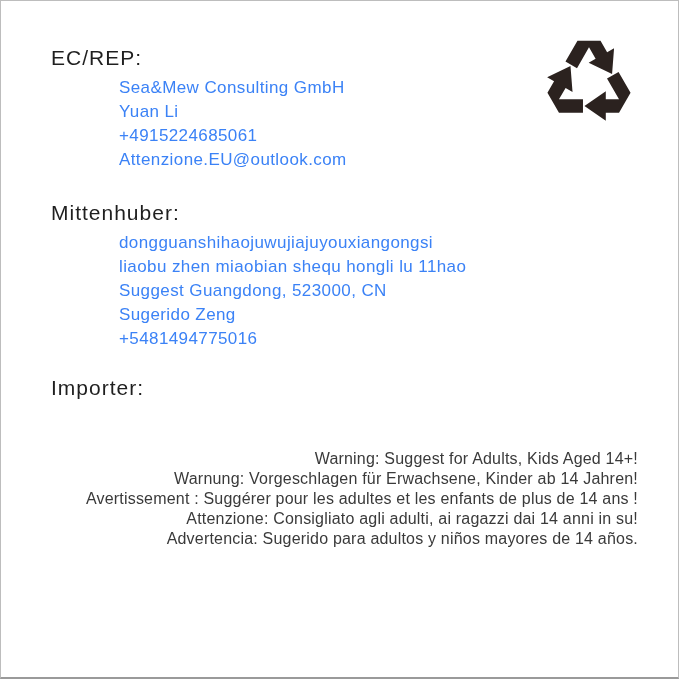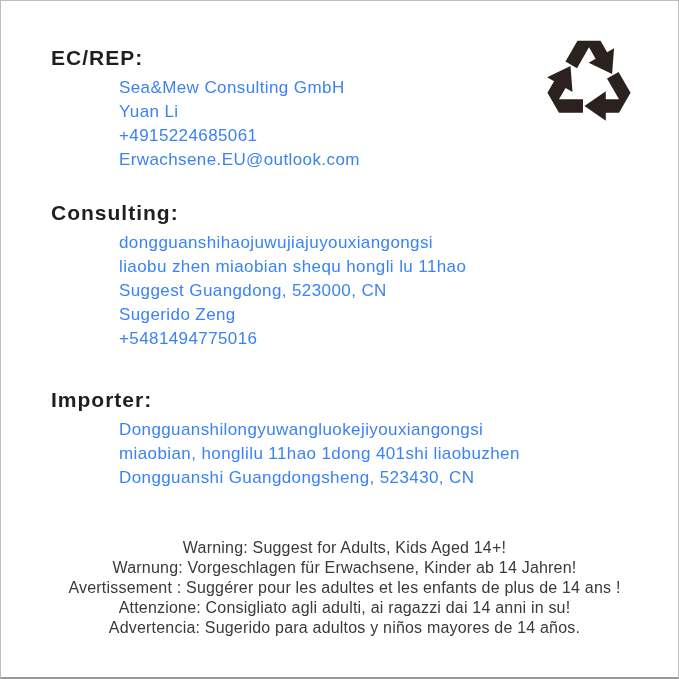--- a/index.html
+++ b/index.html
@@ -12,40 +12,40 @@
     border: 1px solid #bdbdbd;
     border-bottom: 2px solid #9a9a9a;
     font-family: "Liberation Sans", "DejaVu Sans", sans-serif;
     overflow: hidden;
   }
   .sections {
     padding: 44px 40px 0 50px;
   }
   .section { margin: 0; }
   .section + .section.s2 { margin-top: 28px; }
-  .section + .section.s3 { margin-top: 36px; }
+  .section + .section.s3 { margin-top: 24px; }
   .section-heading {
     font-size: 21px;
     line-height: 26px;
-    font-weight: 700;
+    font-weight: 400;
     letter-spacing: 1px;
     color: #1f1f1f;
     margin: 0 0 5px 0;
   }
   .section-lines { margin-left: 68px; }
   .addr-line {
     font-size: 17px;
     line-height: 24px;
     letter-spacing: 0.4px;
     color: #3b82f6;
     white-space: nowrap;
   }
   .warnings {
     margin-top: 48px;
-    text-align: center;
+    text-align: right;
   }
   .warning-line {
     font-size: 16px;
     line-height: 20px;
     letter-spacing: 0.2px;
     color: #3a3a3a;
     white-space: nowrap;
   }
   .recycle-wrap {
     position: absolute;
@@ -72,42 +72,37 @@
   </div>
 
   <div class="sections">
 
     <div class="section s1">
       <div class="section-heading">EC/REP:</div>
       <div class="section-lines">
         <div class="addr-line">Sea&amp;Mew Consulting GmbH</div>
         <div class="addr-line">Yuan Li</div>
         <div class="addr-line">+4915224685061</div>
-        <div class="addr-line">Erwachsene.EU@outlook.com</div>
+        <div class="addr-line">Attenzione.EU@outlook.com</div>
       </div>
     </div>
 
     <div class="section s2">
-      <div class="section-heading">Consulting:</div>
+      <div class="section-heading">Mittenhuber:</div>
       <div class="section-lines">
         <div class="addr-line">dongguanshihaojuwujiajuyouxiangongsi</div>
         <div class="addr-line">liaobu zhen miaobian shequ hongli lu 11hao</div>
         <div class="addr-line">Suggest Guangdong, 523000, CN</div>
         <div class="addr-line">Sugerido Zeng</div>
         <div class="addr-line">+5481494775016</div>
       </div>
     </div>
 
     <div class="section s3">
       <div class="section-heading">Importer:</div>
-      <div class="section-lines">
-        <div class="addr-line">Dongguanshilongyuwangluokejiyouxiangongsi</div>
-        <div class="addr-line">miaobian, honglilu 11hao 1dong 401shi liaobuzhen</div>
-        <div class="addr-line">Dongguanshi Guangdongsheng, 523430, CN</div>
-      </div>
     </div>
 
     <div class="warnings">
       <div class="warning-line">Warning: Suggest for Adults, Kids Aged 14+!</div>
       <div class="warning-line">Warnung: Vorgeschlagen für Erwachsene, Kinder ab 14 Jahren!</div>
       <div class="warning-line">Avertissement : Suggérer pour les adultes et les enfants de plus de 14 ans !</div>
       <div class="warning-line">Attenzione: Consigliato agli adulti, ai ragazzi dai 14 anni in su!</div>
       <div class="warning-line">Advertencia: Sugerido para adultos y niños mayores de 14 años.</div>
     </div>
 

